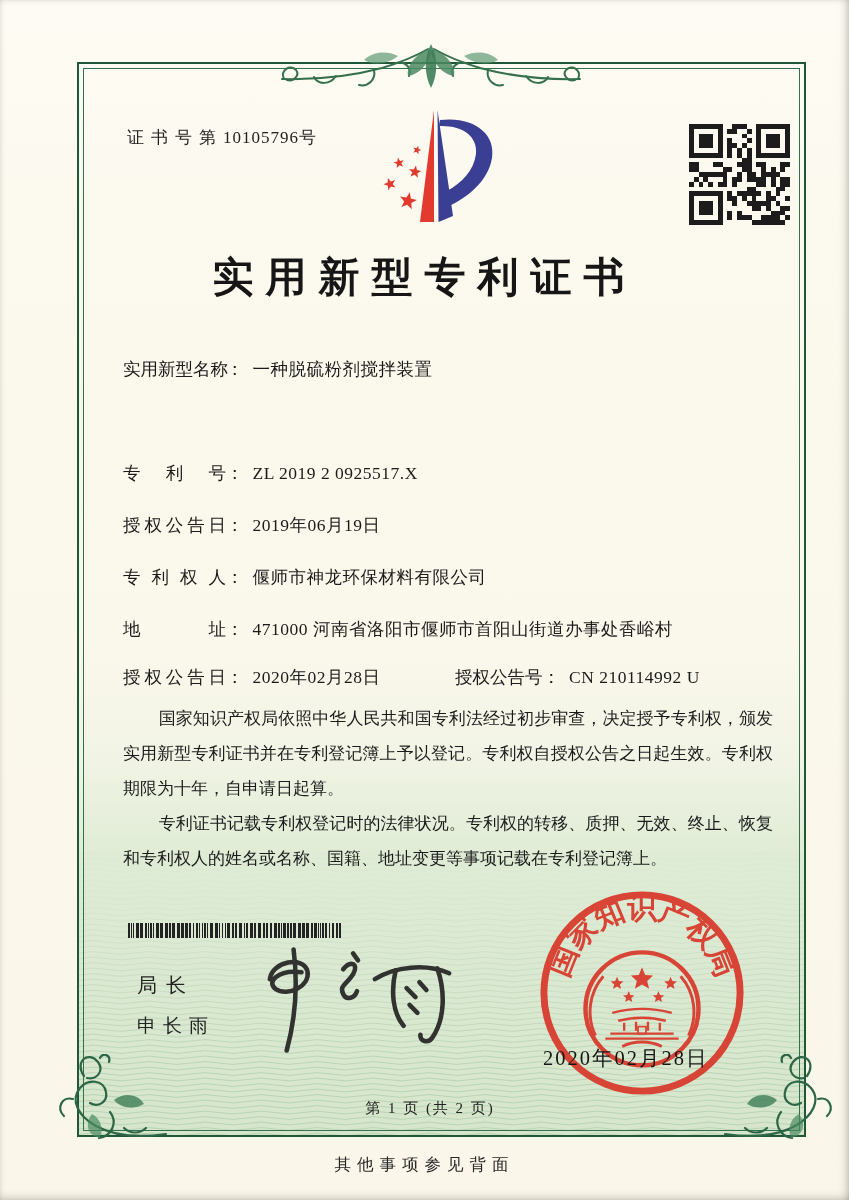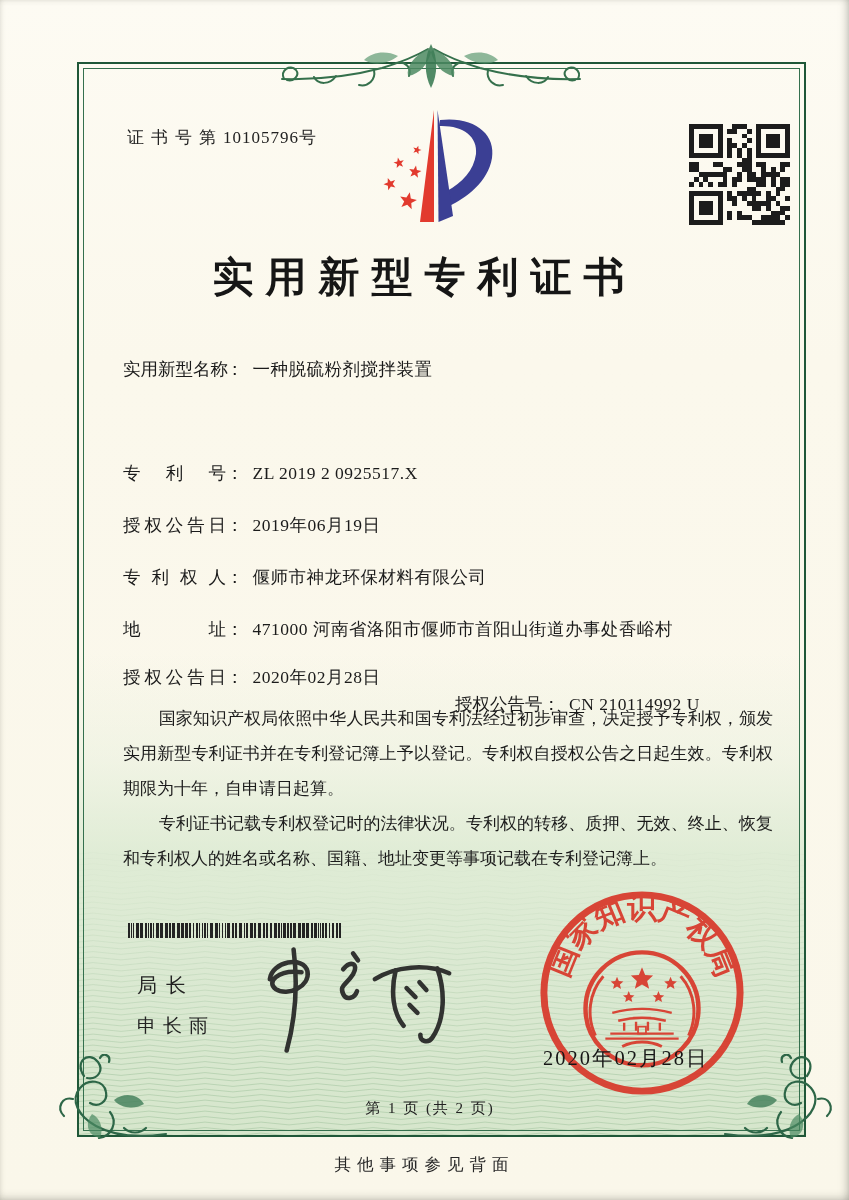--- a/index.html
+++ b/index.html
@@ -58,21 +58,21 @@
     position:absolute;left:0;top:250px;width:849px;text-align:center;
     font-size:41px;font-weight:bold;letter-spacing:12px;color:#161616;
   }
   .frow{position:absolute;left:123px;font-size:17.5px;white-space:nowrap;color:#1b1b1b;}
   .flabel{
     display:inline-block;width:103px;text-align:justify;text-align-last:justify;
     vertical-align:bottom;
   }
   .colon{display:inline-block;margin-right:9px;}
   .fval{letter-spacing:.5px;}
-  .fpair2{position:absolute;left:332px;top:0;margin-top:27px;}
+  .fpair2{position:absolute;left:332px;top:0;}
   .paras{
     position:absolute;left:123px;top:701px;width:650px;
     font-size:17px;line-height:35px;text-align:justify;color:#1b1b1b;
   }
   .paras p{text-indent:2.1em;}
   svg.barcode{position:absolute;left:128px;top:923px;width:219px;height:15px;}
   .sig-title{position:absolute;left:137px;top:972px;font-size:20px;letter-spacing:9px;color:#222;}
   .sig-name{position:absolute;left:137px;top:1013px;font-size:19px;letter-spacing:7px;color:#222;}
   svg.signature{position:absolute;left:250px;top:938px;width:218px;height:122px;}
   svg.seal{position:absolute;left:533px;top:884px;width:218px;height:218px;opacity:.93;}

